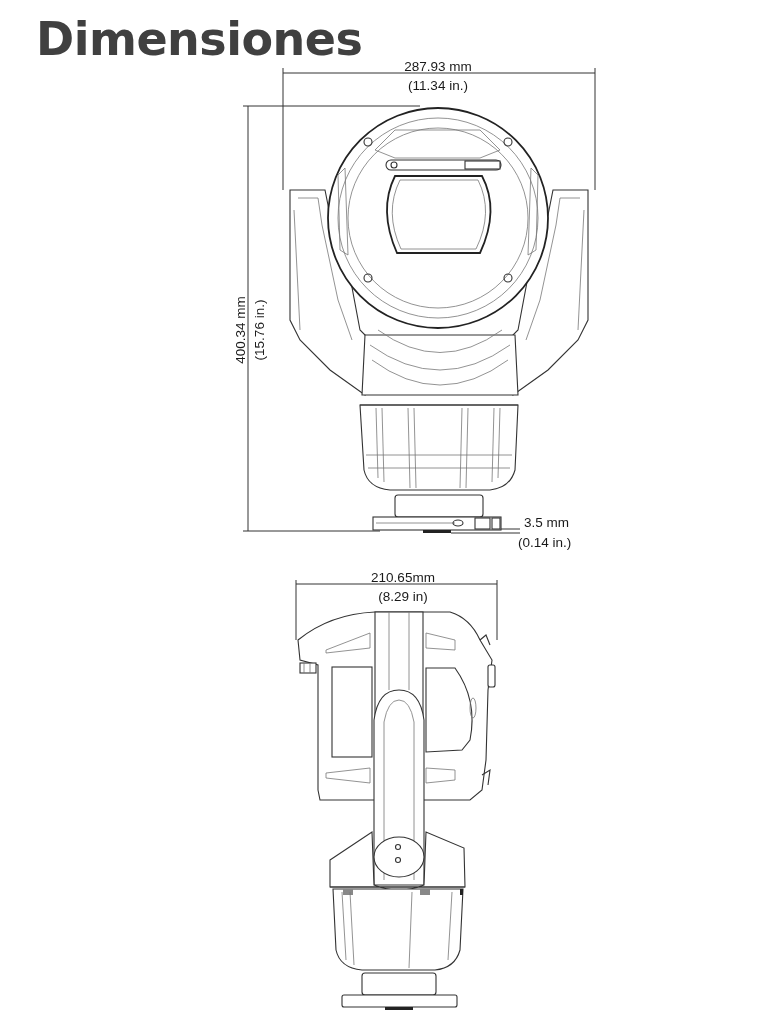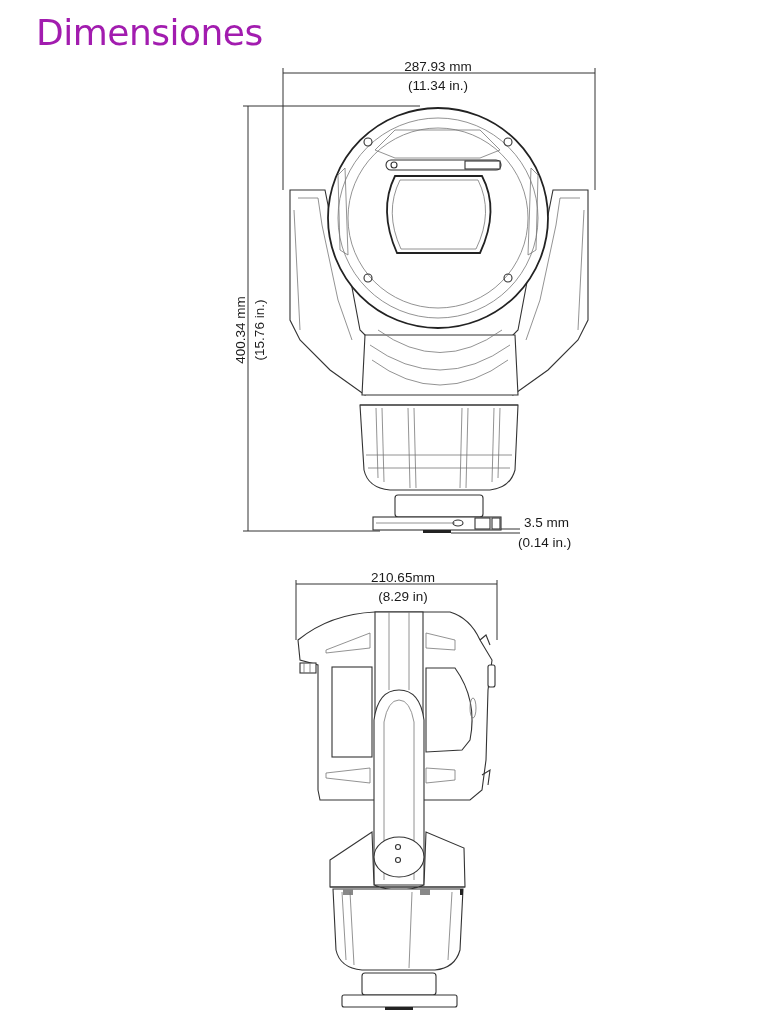--- a/index.html
+++ b/index.html
@@ -1,17 +1,17 @@
 <!DOCTYPE html>
 <html><head>
   <meta charset="utf-8">
   <style>
     html, body { margin: 0; padding: 0; background: #ffffff; }
     body { width: 768px; height: 1024px; position: relative; overflow: hidden; font-family: "Liberation Sans", sans-serif; }
-    .title { position: absolute; left: 36px; top: 12px; font-family: "DejaVu Sans", sans-serif; font-weight: normal; font-size: 36px; color: #a21caf; letter-spacing: -0.5px; margin: 0; }
+    .title { position: absolute; left: 36px; top: 12px; font-family: "DejaVu Sans", sans-serif; font-weight: bold; font-size: 46px; color: #404040; letter-spacing: -0.5px; margin: 0; }
     .dim-text { font-family: "Liberation Sans", sans-serif; font-size: 13.5px; fill: #1a1a1a; }
     svg.drawing { position: absolute; left: 0; top: 0; }
     .ln { stroke: #333; fill: none; stroke-width: 1.1; }
     .lnb { stroke: #222; fill: none; stroke-width: 1.8; }
     .lnt { stroke: #777; fill: none; stroke-width: 0.8; }
     .fillw { fill: #fff; }
     .dimln { stroke: #333; stroke-width: 1; fill: none; }
   </style>
 </head>
 <body>

